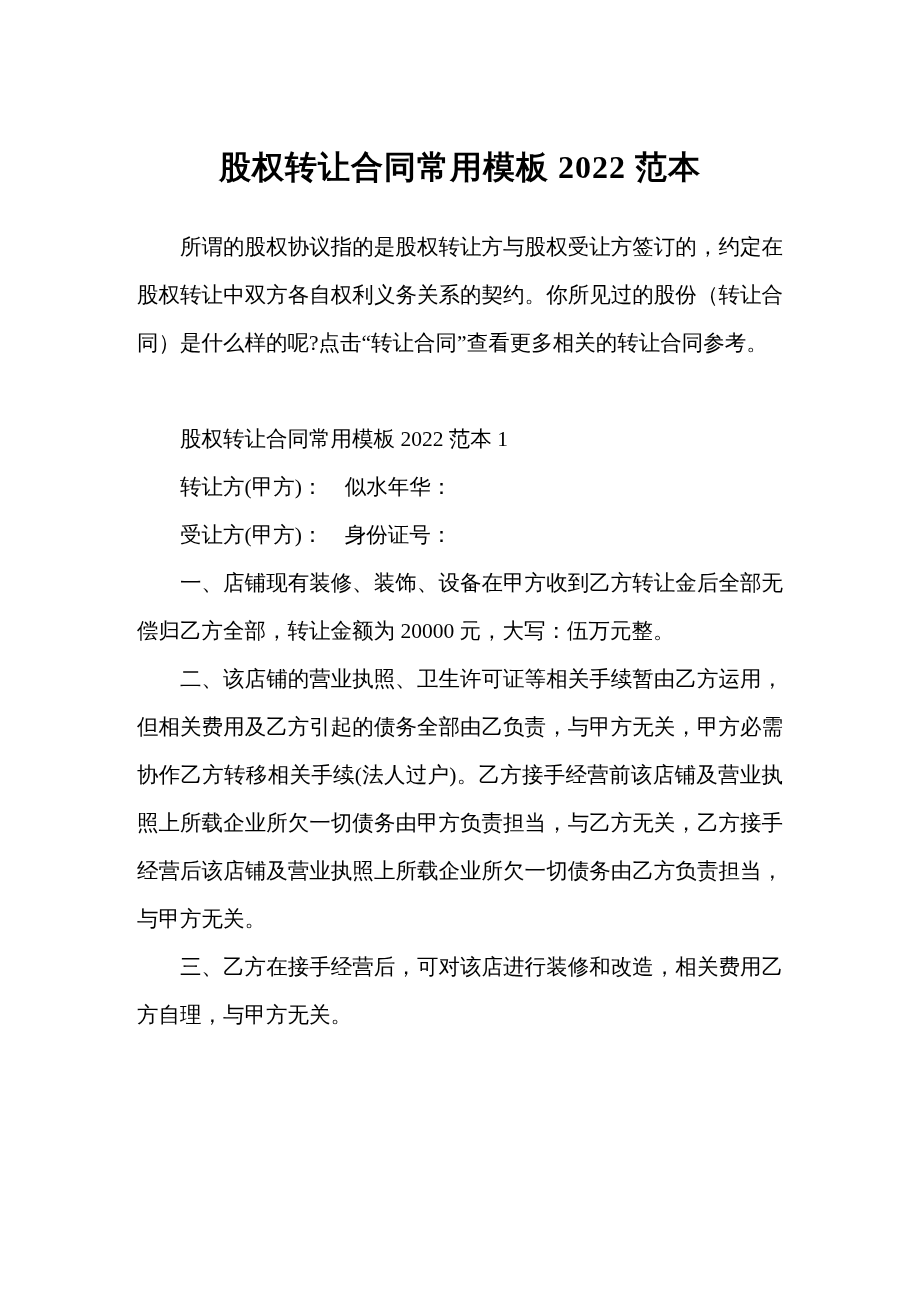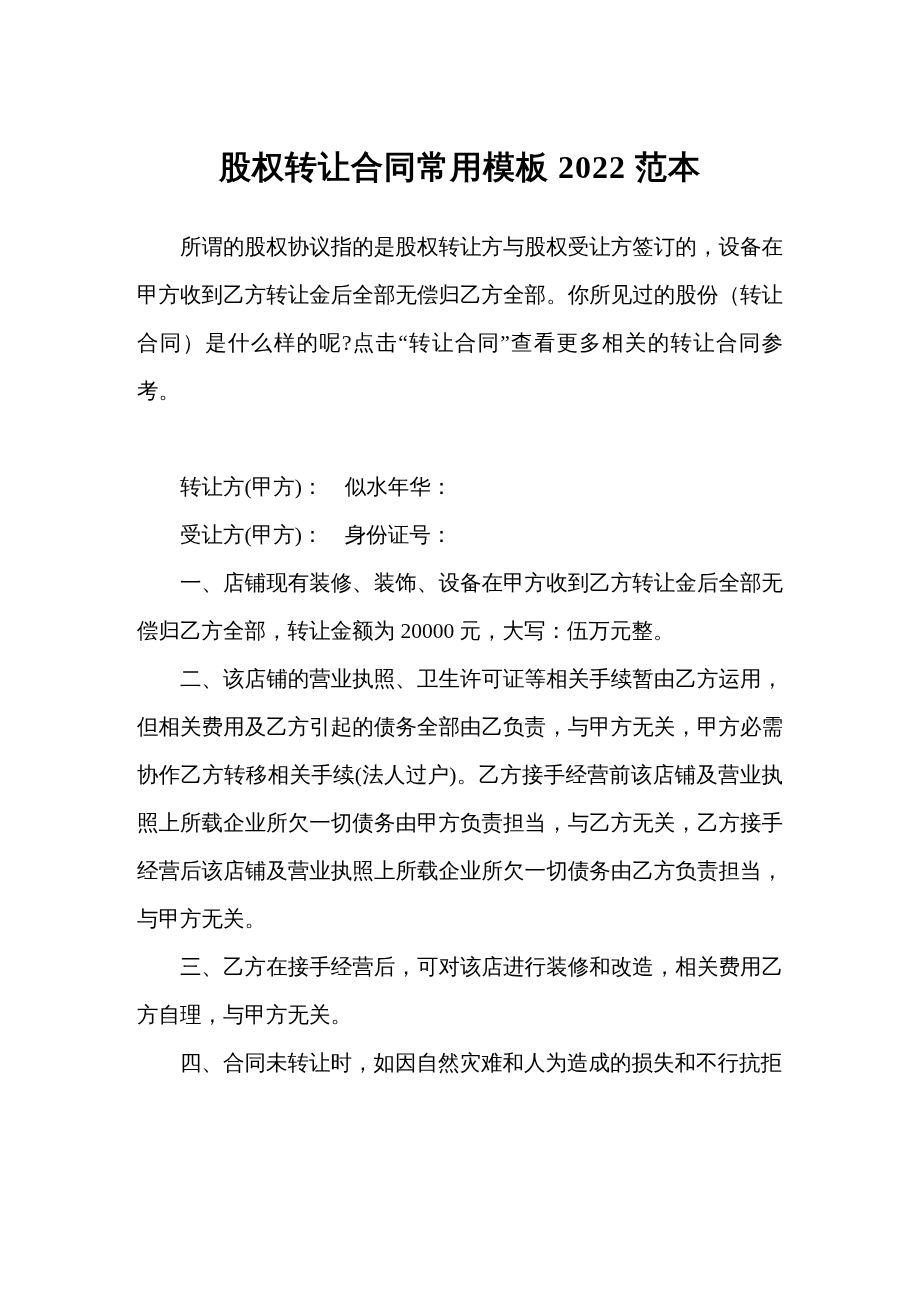--- a/index.html
+++ b/index.html
@@ -44,22 +44,22 @@
   .para.blank {
     height: 48px;
   }
 </style>
 </head>
 <body>
 
 <div class="page">
   <h1 class="doc-title">股权转让合同常用模板 2022 范本</h1>
   <div class="doc-body">
-      <p class="para">所谓的股权协议指的是股权转让方与股权受让方签订的，设备在甲方收到乙方转让金后全部无偿归乙方全部。你所见过的股份（转让合同）是什么样的呢?点击“转让合同”查看更多相关的转让合同参考。</p>
+      <p class="para">所谓的股权协议指的是股权转让方与股权受让方签订的，约定在股权转让中双方各自权利义务关系的契约。你所见过的股份（转让合同）是什么样的呢?点击“转让合同”查看更多相关的转让合同参考。</p>
       <p class="para blank"></p>
+      <p class="para">股权转让合同常用模板 2022 范本 1</p>
       <p class="para">转让方(甲方)：　似水年华：</p>
       <p class="para">受让方(甲方)：　身份证号：</p>
       <p class="para">一、店铺现有装修、装饰、设备在甲方收到乙方转让金后全部无偿归乙方全部，转让金额为 20000 元，大写：伍万元整。</p>
       <p class="para">二、该店铺的营业执照、卫生许可证等相关手续暂由乙方运用，但相关费用及乙方引起的债务全部由乙负责，与甲方无关，甲方必需协作乙方转移相关手续(法人过户)。乙方接手经营前该店铺及营业执照上所载企业所欠一切债务由甲方负责担当，与乙方无关，乙方接手经营后该店铺及营业执照上所载企业所欠一切债务由乙方负责担当，与甲方无关。</p>
       <p class="para">三、乙方在接手经营后，可对该店进行装修和改造，相关费用乙方自理，与甲方无关。</p>
-      <p class="para">四、合同未转让时，如因自然灾难和人为造成的损失和不行抗拒</p>
     </div>
 </div>
 
 </body></html>

